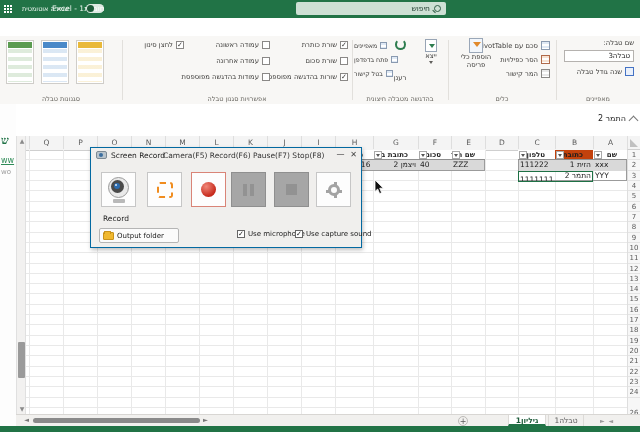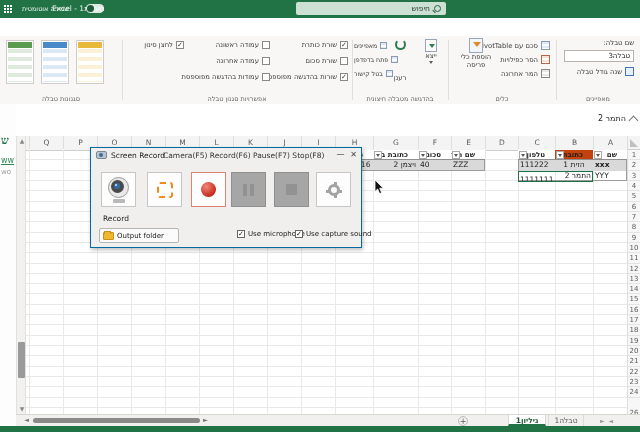--- a/index.html
+++ b/index.html
@@ -170,21 +170,21 @@
           <div class="smallbtn" style="right: 6px; top: 5px;">
             <div class="mini-ico"></div>
             <div>סכם עם PivotTable</div>
           </div>
           <div class="smallbtn" style="right: 6px; top: 19px;">
             <div class="mini-ico warm"></div>
             <div>הסר כפילויות</div>
           </div>
           <div class="smallbtn" style="right: 6px; top: 33px;">
             <div class="mini-ico gray"></div>
-            <div>המר אחרונה</div>
+            <div>המר קישור</div>
           </div>
         </div>
       <div class="bigbtn" style="left:6px;top:2px;width:44px;">
         <span class="ico-slicer"></span>
         <span>הוספת כלי פריסה</span>
       </div>
       <div class="glabel">כלים</div>
       <div class="sep"></div>
     </div>
 
@@ -441,22 +441,22 @@
       <i></i>
     </div>
     <div class="cell hdr abs z-tables" style="left: 555px; top: 150px; width: 38px; height: 10.32px; padding: 0px 10px 0px 2px; text-align: right; border-bottom: 1px solid rgb(143, 143, 143); z-index: 4; background: #c2410c;">כתובת</div>
     <div class="filterbtn abs z-tables" style="left: 556px; top: 151px; z-index: 5;">
       <i></i>
     </div>
     <div class="cell hdr abs z-tables" style="left: 518px; top: 150px; width: 37px; height: 10.32px; padding: 0px 10px 0px 2px; text-align: right; border-bottom: 1px solid rgb(143, 143, 143); z-index: 4; background: rgb(255, 255, 255);">טלפון</div>
     <div class="filterbtn abs z-tables" style="left: 519px; top: 151px; z-index: 5;">
       <i></i>
     </div>
-    <div class="cell abs z-tables" style="left: 593px; top: 160.32px; width: 34px; height: 10.32px; z-index: 4; text-align: left; padding: 0px 2px; direction: ltr; font-weight: bold;">xxx</div>
-    <div class="cell abs z-tables" style="left: 555px; top: 160.32px; width: 38px; height: 18px; z-index: 4; text-align: center; padding: 0px 2px;">הזית 1</div>
+    <div class="cell abs z-tables" style="left: 593px; top: 160.32px; width: 34px; height: 10.32px; z-index: 4; text-align: left; padding: 0px 2px; direction: ltr;">xxx</div>
+    <div class="cell abs z-tables" style="left: 555px; top: 160.32px; width: 38px; height: 18px; z-index: 4; text-align: right; padding: 0px 2px;">הזית 1</div>
     <div class="cell abs z-tables" style="left: 518px; top: 160.32px; width: 37px; height: 10.32px; z-index: 4; text-align: left; padding: 0px 2px; direction: ltr;">111222</div>
     <div class="cell abs z-tables" style="left: 593px; top: 170.64px; width: 34px; height: 10.32px; z-index: 4; text-align: left; padding: 0px 2px; direction: ltr;">YYY</div>
     <div class="cell abs z-tables" style="left: 555px; top: 170.64px; width: 38px; height: 10.32px; z-index: 4; text-align: right; padding: 0px 2px;">התמר 2</div>
     <div class="cell abs z-tables" style="left: 518px; top: 170.64px; width: 37px; height: 10.32px; z-index: 4; text-align: left; padding: 4px 2px; direction: ltr;">1111111</div>
     <div class="abs z-tables" style="left: 335px; top: 160.32px; width: 150px; height: 10.32px; background: rgb(217, 217, 217); z-index: 2;"></div>
     <div class="abs z-tables" style="left: 335px; top: 150px; width: 150px; height: 20.64px; border: 1px solid rgb(155, 155, 155); box-sizing: border-box; z-index: 3; pointer-events: none;"></div>
     <div class="cell hdr abs z-tables" style="left: 451px; top: 150px; width: 34px; height: 10.32px; padding: 0px 10px 0px 2px; text-align: right; border-bottom: 1px solid rgb(143, 143, 143); z-index: 4; background: rgb(255, 255, 255);">שם תורם</div>
     <div class="filterbtn abs z-tables" style="left: 452px; top: 151px; z-index: 5;">
       <i></i>
     </div>

